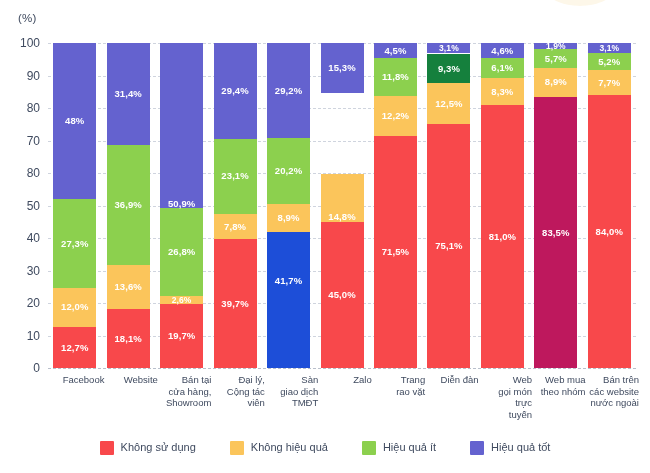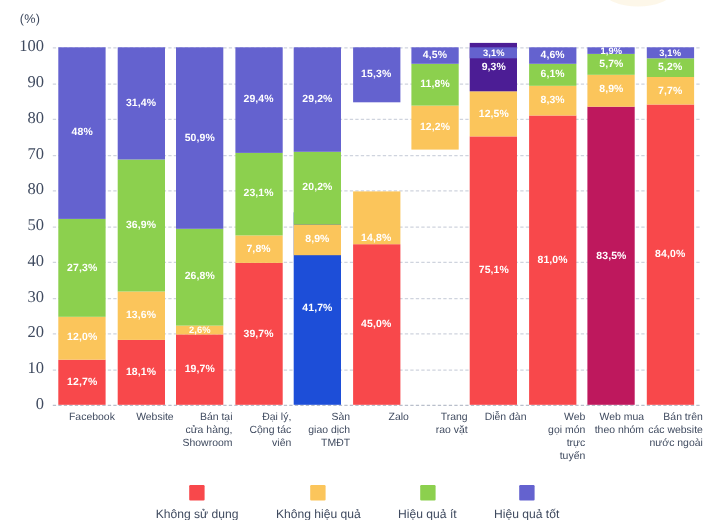--- a/index.html
+++ b/index.html
@@ -61,26 +61,25 @@
   }
   .gridline.baseline {
     border-top: 1px dashed #b9bfcb;
   }
 
   .ytick {
     position: absolute;
     right: 100%;
     margin-right: 8px;
     transform: translateY(-50%);
-    font-size: 15px;
+    font-size: 12px;
     color: #3f4a5f;
     white-space: nowrap;
     text-align: right;
     width: 34px;
-    font-family: Liberation Serif, serif;
   }
 
   
   #bars {
     position: absolute;
     left: 0;
     top: 0;
     width: 100%;
     height: 100%;
   }
@@ -130,23 +129,21 @@
     left: 0;
     right: 0;
     top: 441px;
     display: flex;
     justify-content: center;
     align-items: center;
     gap: 34px;
   }
   .legend-item {
     display: flex;
-    align-items: center;
     gap: 7px;
-    flex-direction: column;
   }
   .legend-swatch {
     width: 14px;
     height: 14px;
     border-radius: 1px;
     display: block;
   }
   .legend-text {
     font-size: 11px;
     color: #3f4a5f;
@@ -221,21 +218,21 @@
         <div class="bar-col" style="left: 112.136px; width: 43px;">
           <div class="seg" style="height: 64.025px; bottom: 0px; background: rgb(248, 72, 75);">
             <span class="seg-label">19,7%</span>
           </div>
           <div class="seg" style="height: 8.45px; bottom: 64.025px; background: rgb(251, 197, 91);">
             <span class="seg-label" style="font-size: 8.5px;">2,6%</span>
           </div>
           <div class="seg" style="height: 87.1px; bottom: 72.475px; background: rgb(140, 208, 78);">
             <span class="seg-label">26,8%</span>
           </div>
-          <div class="seg" style="height: 165.425px; bottom: 159.575px; background: rgb(100, 98, 207);">
+          <div class="seg" style="height: 165.425px; bottom: 159.575px; background: rgb(100, 98, 207); align-items: flex-end;">
             <span class="seg-label">50,9%</span>
           </div>
         </div>
         <div class="bar-col" style="left: 165.591px; width: 43px;">
           <div class="seg" style="height: 129.025px; bottom: 0px; background: rgb(248, 72, 75);">
             <span class="seg-label">39,7%</span>
           </div>
           <div class="seg" style="height: 25.35px; bottom: 129.025px; background: rgb(251, 197, 91);">
             <span class="seg-label">7,8%</span>
           </div>
@@ -265,38 +262,41 @@
             <span class="seg-label">45,0%</span>
           </div>
           <div class="seg" style="height: 48.1px; bottom: 146.25px; background: rgb(251, 197, 91); align-items: flex-end;">
             <span class="seg-label">14,8%</span>
           </div>
           <div class="seg" style="height: 49.725px; bottom: 275.275px; background: rgb(100, 98, 207);">
             <span class="seg-label">15,3%</span>
           </div>
         </div>
         <div class="bar-col" style="left: 325.955px; width: 43px;">
+          <div class="seg" style="height: 232.375px; bottom: 0px; background: rgb(248, 72, 75);">
+            <span class="seg-label">71,5%</span>
+          </div>
           <div class="seg" style="height: 39.65px; bottom: 232.375px; background: rgb(251, 197, 91);">
             <span class="seg-label">12,2%</span>
           </div>
           <div class="seg" style="height: 38.35px; bottom: 272.025px; background: rgb(140, 208, 78);">
             <span class="seg-label">11,8%</span>
           </div>
           <div class="seg" style="height: 14.625px; bottom: 310.375px; background: rgb(100, 98, 207);">
             <span class="seg-label">4,5%</span>
           </div>
         </div>
         <div class="bar-col" style="left: 379.409px; width: 43px;">
           <div class="seg" style="height: 244.075px; bottom: 0px; background: rgb(248, 72, 75);">
             <span class="seg-label">75,1%</span>
           </div>
           <div class="seg" style="height: 40.625px; bottom: 244.075px; background: rgb(251, 197, 91);">
             <span class="seg-label">12,5%</span>
           </div>
-          <div class="seg" style="height: 44px; bottom: 284.7px; background: #4c1d95;">
+          <div class="seg" style="height: 29px; bottom: 284.7px; background: #15803d;">
             <span class="seg-label">9,3%</span>
           </div>
           <div class="seg" style="height: 10.075px; bottom: 314.925px; background: rgb(100, 98, 207);">
             <span class="seg-label" style="font-size: 8.5px;">3,1%</span>
           </div>
         </div>
         <div class="bar-col" style="left: 432.864px; width: 43px;">
           <div class="seg" style="height: 263.25px; bottom: 0px; background: rgb(248, 72, 75);">
             <span class="seg-label">81,0%</span>
           </div>

